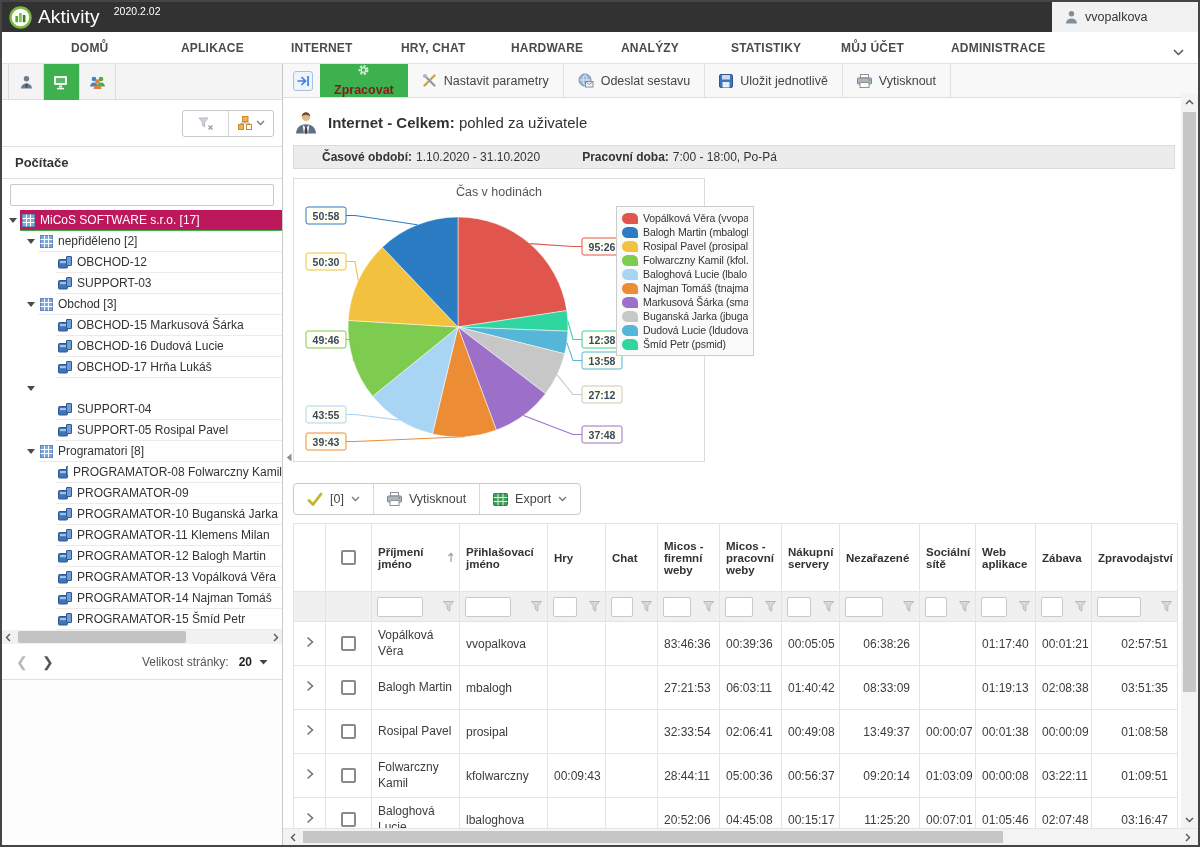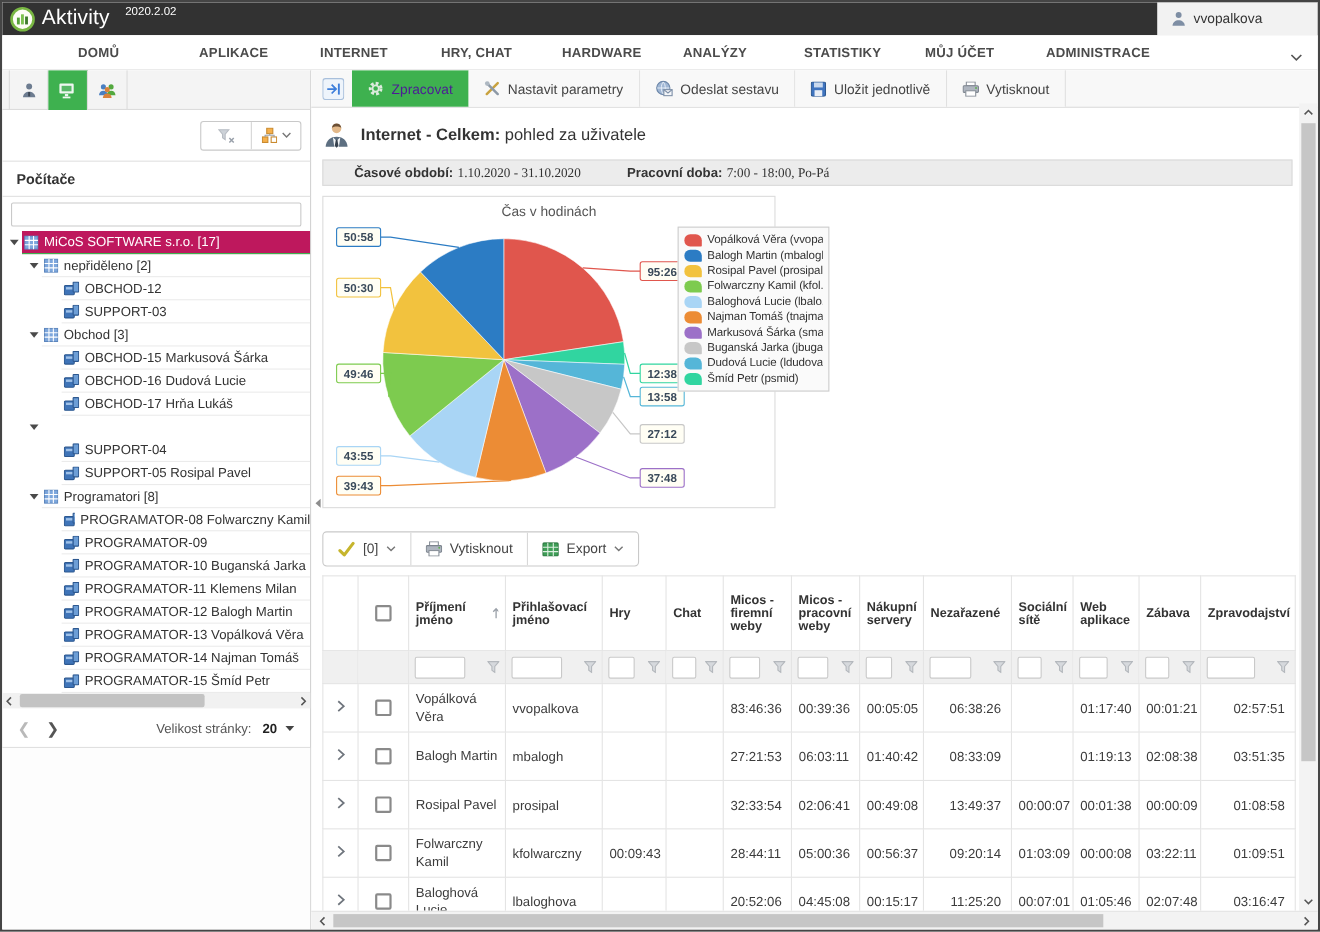--- a/index.html
+++ b/index.html
@@ -59,32 +59,32 @@
   .side-rest { flex:1; background:#fdfdfd; }
 
   
   .splitter-arrow { position:absolute; left:284px; top:387px; cursor:pointer; z-index:5; }
 
   
   .main { flex:1; position:relative; min-width:0; background:#fff; }
   .main-toolbar { height:34px; background:#f8f8f8; border-bottom:1px solid #dddddd; display:flex; align-items:stretch; }
   .tgl-wrap { display:flex; align-items:center; padding:0 7px 0 10px; }
   .tb-btn { display:flex; align-items:center; gap:7px; padding:0 14px; font-size:12.5px; color:#444; cursor:pointer; background:#f8f8f8; }
-  .tb-btn.primary { background:#3eb14f; color:#4c1d95; font-weight:400; }
+  .tb-btn.primary { background:#3eb14f; color:#7f1d1d; font-weight:700;flex-direction:column; }
   .tb-btn.seg { border-right:1px solid #e0e0e0; }
   .tb-btn.seg:first-of-type { border-left:1px solid #e0e0e0; }
 
   .report-area { position:absolute; top:34px; left:0; right:17px; bottom:17px; overflow:hidden; padding-left:10px; }
   .report-title { display:flex; align-items:center; gap:9px; padding:11px 0 10px 0; }
   .report-title .t { font-size:15px; color:#333; }
   .report-title .t b { font-weight:700; }
   .info-bar { height:24px; background:#ececec; border:1px solid #dadada; display:flex; align-items:center;
               padding:0 10px; font-size:12px; color:#333; margin-right:6px; }
   .info-bar b { font-weight:700; margin-right:4px;margin-left:18px; }
-  .info-bar .v { margin-right:24px;font-family:Liberation Serif, serif; }
+  .info-bar .v { margin-right:24px; }
 
   .chart-panel { margin-top:9px; width:412px; height:284px; border:1px solid #dcdcdc; position:relative; background:#fff; }
   .chart-title { position:absolute; top:6px; left:0; right:0; text-align:center; font-size:12.5px; color:#555; z-index:2; }
   .chart-svg { position:absolute; inset:0; }
   .chart-svg text { font-family:"Liberation Sans", sans-serif; }
   .legend { position:absolute; left:322px; top:27px; width:138px; background:#fafafa; border:1px solid #cccccc;
             padding:4px 5px; z-index:2; }
   .legend-item { display:flex; align-items:center; gap:5px; height:14px; overflow:hidden; }
   .legend-swatch { width:16px; height:11px; flex:none; border-radius:8px 8px 1px 8px; }
   .legend-label { font-size:10.5px; color:#333; white-space:nowrap; letter-spacing:-0.1px; }

